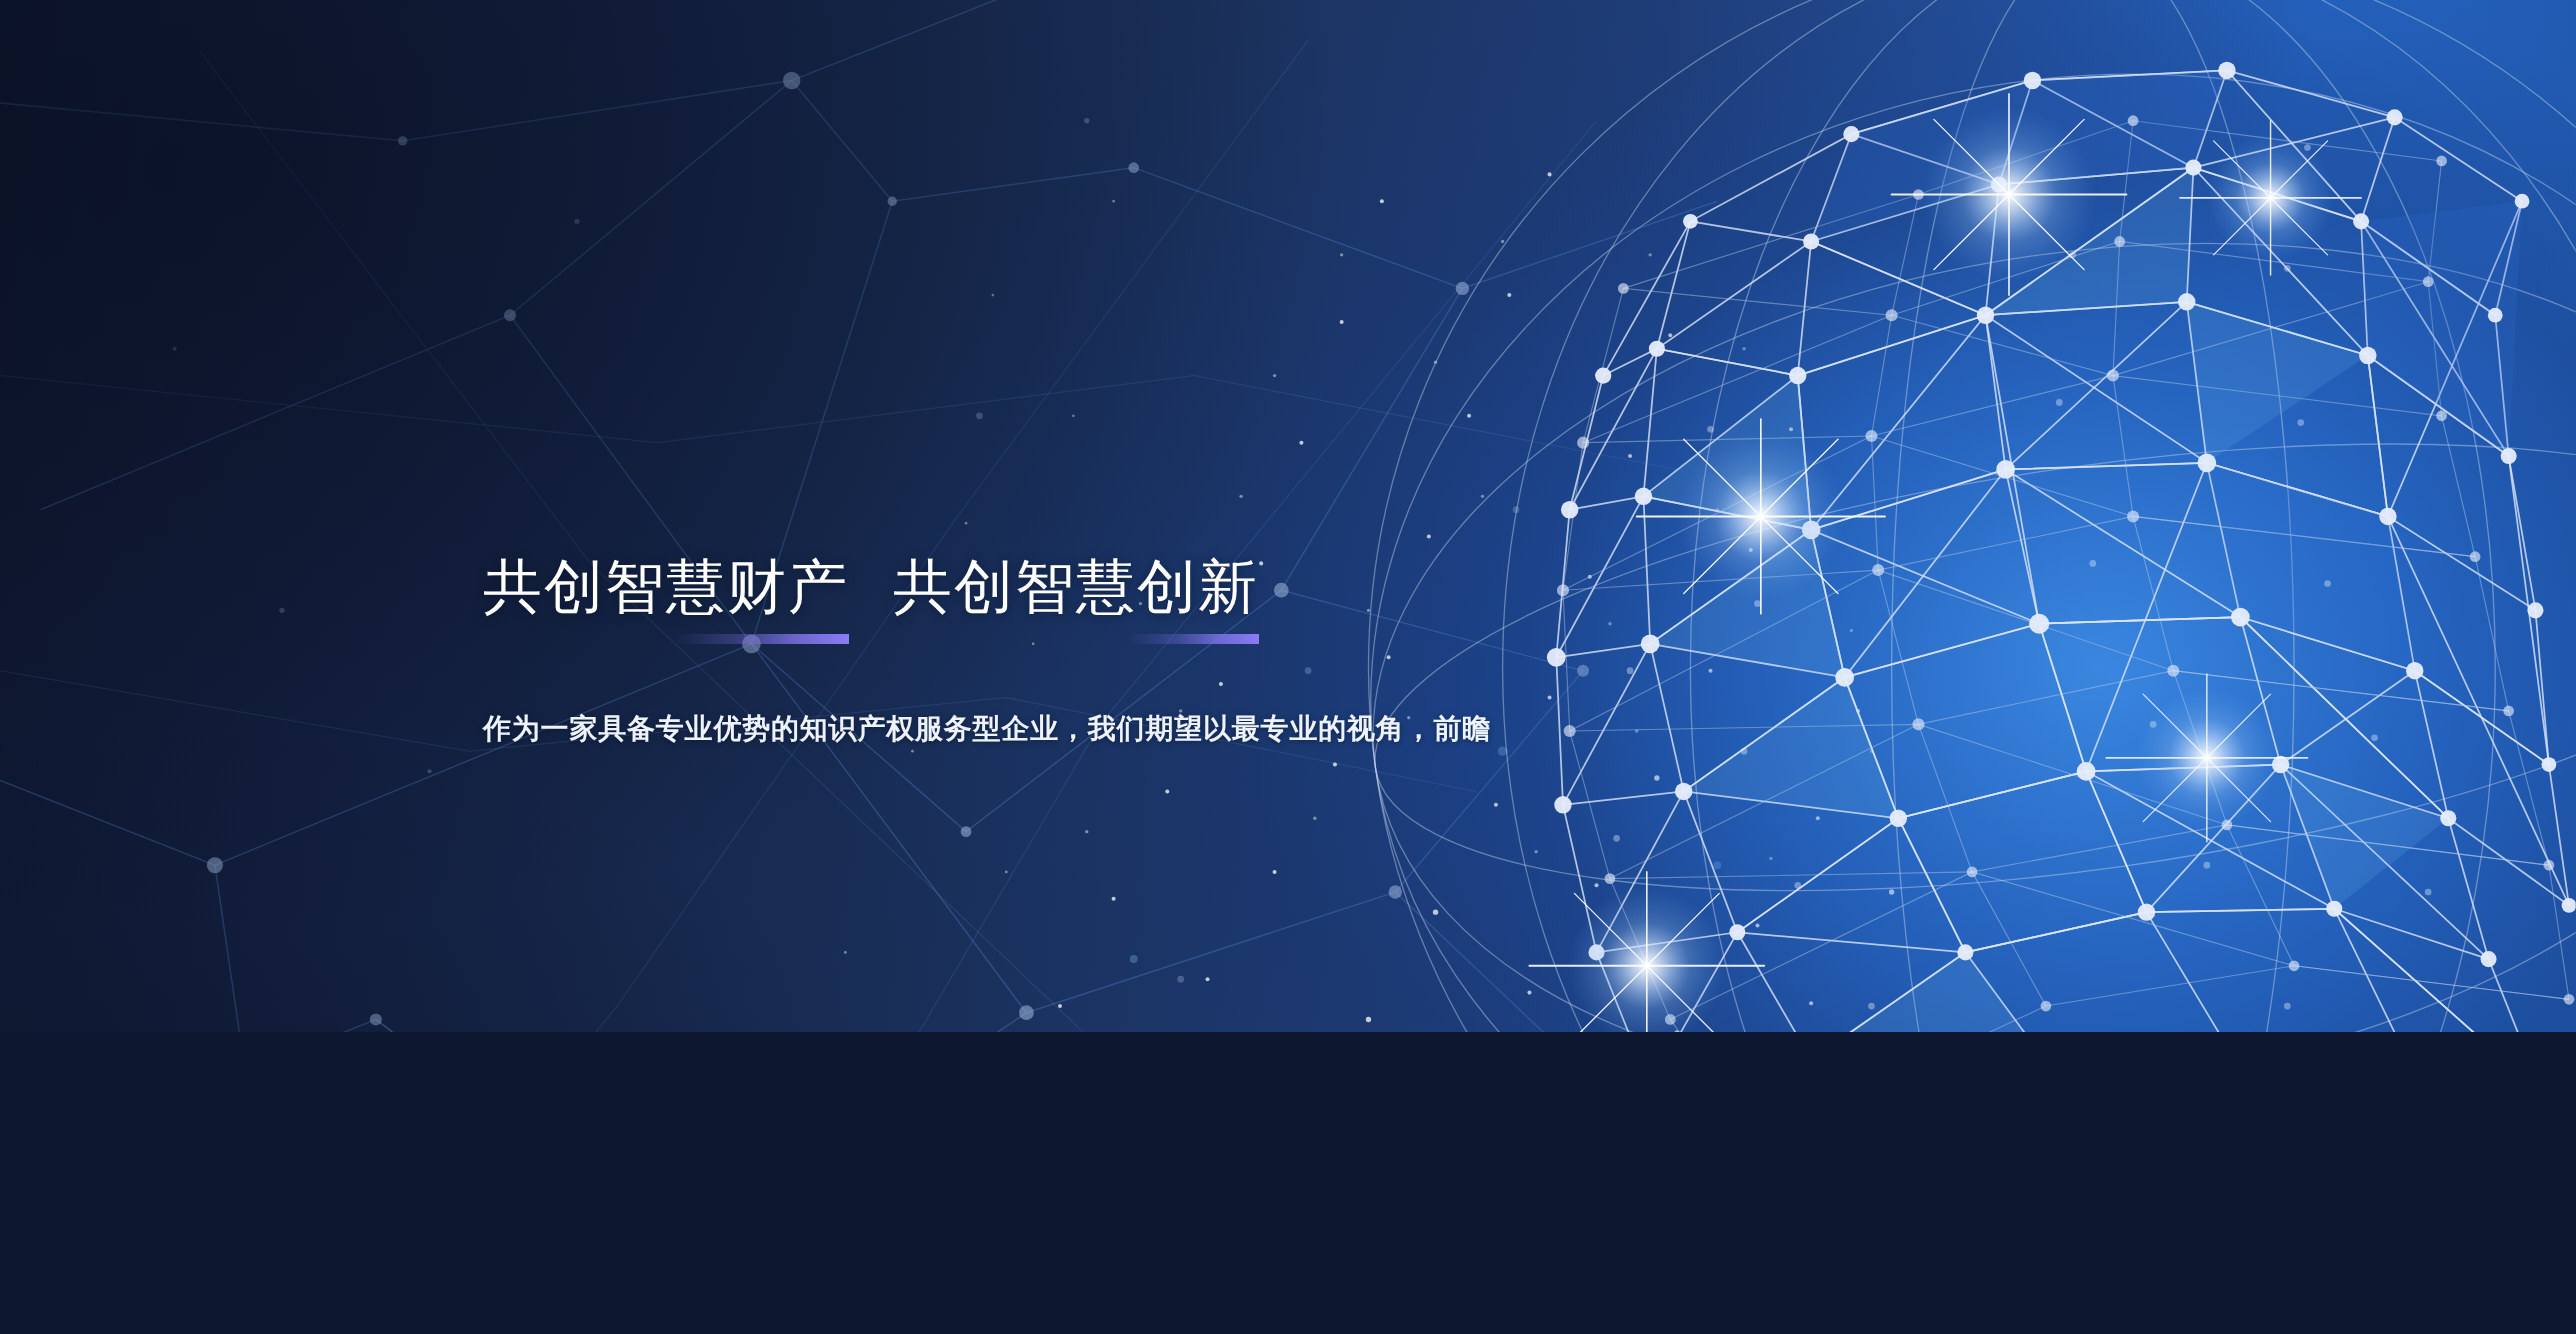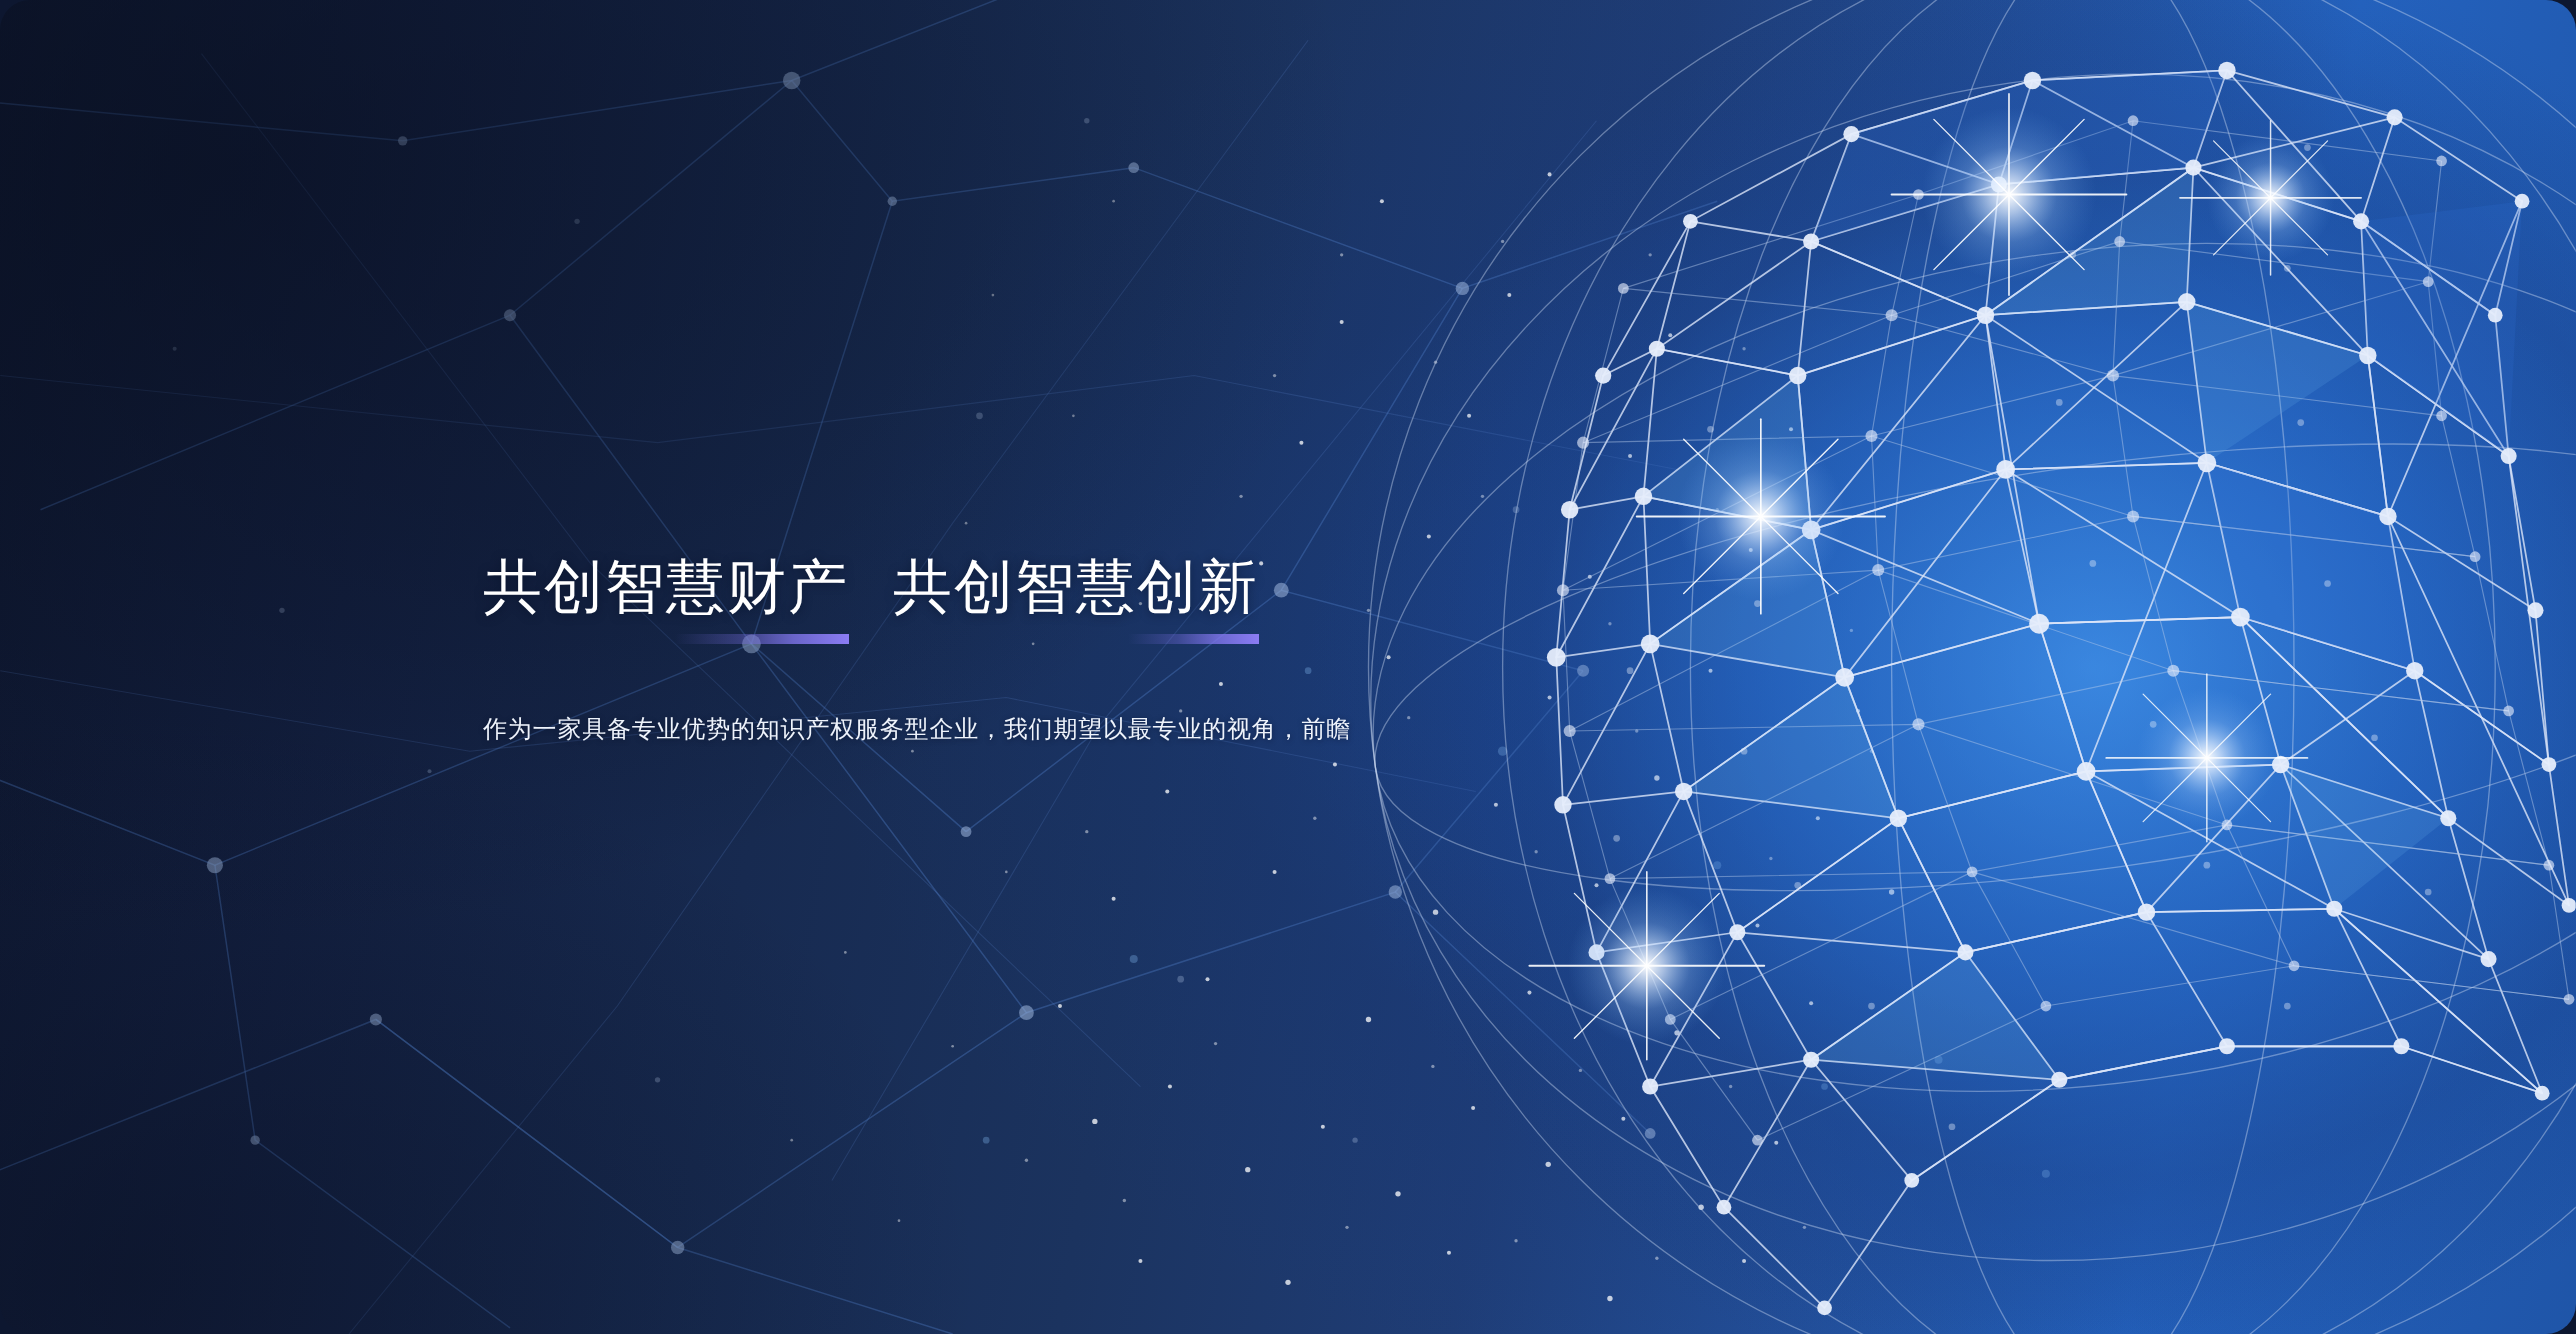--- a/index.html
+++ b/index.html
@@ -1,25 +1,24 @@
 <!DOCTYPE html>
 <html style="font-size:10.7px"><head>
 <meta charset="utf-8">
 <style>
   * { margin:0; padding:0; box-sizing:border-box; }
   html,body { width:2576px; height:1334px; overflow:hidden; background:#0d1730; }
   body { font-family:"Liberation Sans","DejaVu Sans",sans-serif; }
 
   .banner{
-    position:relative; width:2576px; height:1334px; overflow:hidden;
+    position:relative; width:2576px; height:1032px; overflow:hidden;
     background:
       radial-gradient(ellipse 1006px 872px at 2113px 671px, rgba(42,118,214,0.95) 0%, rgba(32,95,188,0.75) 32%, rgba(26,66,140,0.35) 58%, rgba(20,44,96,0.0) 80%),
       radial-gradient(ellipse 1275px 1006px at 1778px 657px, rgba(26,74,160,0.55) 0%, rgba(22,55,122,0.28) 45%, rgba(17,38,84,0) 75%),
       linear-gradient(100deg,#0e172f 0%, #132041 16%, #172a50 32%, #1b335f 46%, #1f3d76 60%, #23509b 72%, #2462be 84%, #1f55a8 100%);
-    border-radius: 30px;
   }
 
   .vignette{
     position:absolute; inset:0;
     background:
       radial-gradient(ellipse 1610px 1073px at 201px 168px, rgba(8,14,30,0.62) 0%, rgba(8,14,30,0.25) 45%, rgba(8,14,30,0) 72%),
       radial-gradient(ellipse 1208px 805px at 134px 1275px, rgba(8,14,30,0.45) 0%, rgba(8,14,30,0) 70%);
     pointer-events:none;
   }
 
@@ -39,23 +38,24 @@
   .phrase .word{ display:inline-block; }
   .gap{ display:inline-block; width:44px; }
 
   .rule{
     position:absolute; bottom:-19px; height:10px; width:100%;
     background:linear-gradient(90deg, rgba(120,110,230,0.0) 0%, rgba(121,110,228,0.35) 38%, rgba(129,118,236,0.78) 68%, #8b7cf4 100%);
   }
 
   .body-copy{
     margin-top:79px;
-    color:#eef3fb; font-size:24px; line-height:50px; letter-spacing:0.8px;
+    color:#eef3fb; font-size:28px; line-height:50px; letter-spacing:0.8px;
     width:979px;
     text-shadow:0 0.7px 5.4px rgba(6,14,36,0.5);
+    font-weight:bold;
   }
   .body-copy p{ white-space:nowrap; }
 </style>
 </head>
 <body>
 
 <div class="banner">
 
   <div class="layer">
     <svg viewBox="0 0 3840 1989" xmlns="http://www.w3.org/2000/svg" aria-hidden="true">

